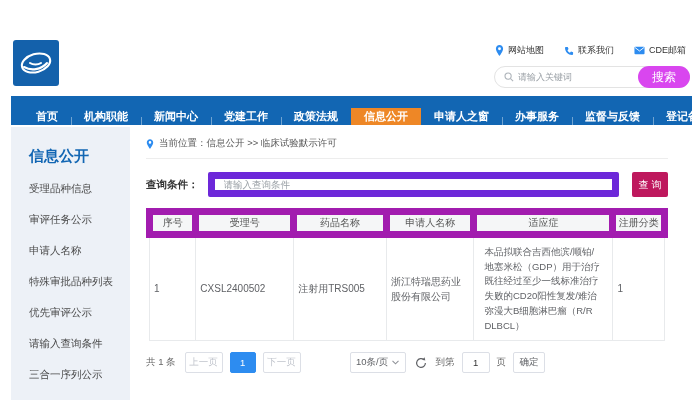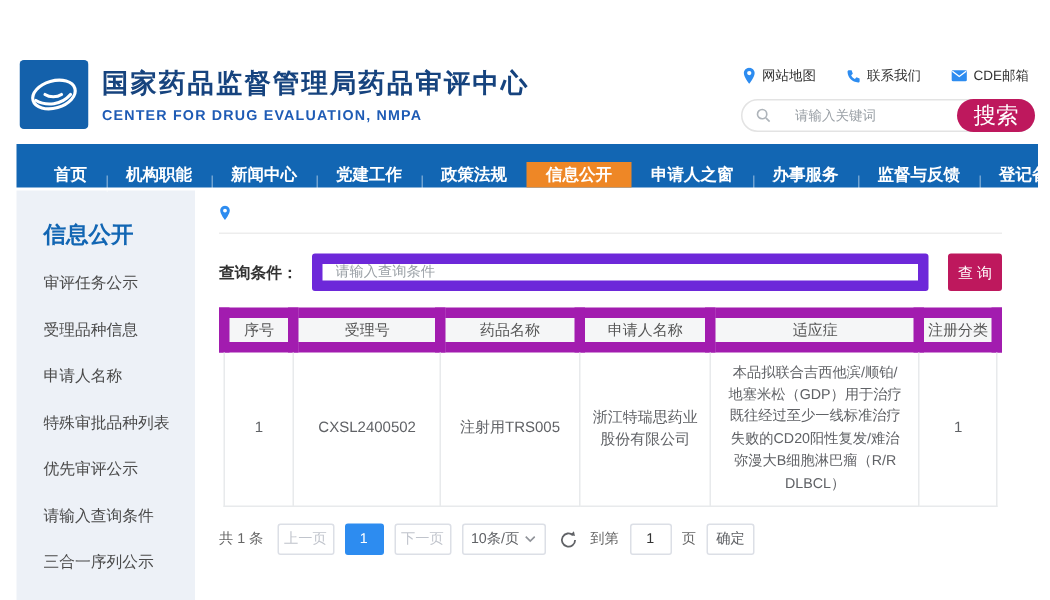--- a/index.html
+++ b/index.html
@@ -13,26 +13,26 @@
   .brand { display:flex; align-items:center; gap:9px; }
   .logo { width:46px; height:46px; flex:0 0 auto; }
   .brand-title { font-size:17.5px; font-weight:bold; color:#16437e; letter-spacing:1.5px; }
   .brand-sub { font-size:9.5px; font-weight:bold; color:#1e5bb5; letter-spacing:0.8px; margin-top:5px; }
   .header-right { display:flex; flex-direction:column; align-items:flex-end; gap:9px; padding-top:4px; }
   .quick-links { display:flex; gap:20px; margin-right:4px; }
   .quick-link { display:flex; align-items:center; gap:4px; font-size:9px; color:#333;
                 cursor:pointer; white-space:nowrap; }
   .search-bar { position:relative; width:196px; height:22px; border:1px solid #e3e3e3;
                 border-radius:11px; display:flex; align-items:center; padding-left:9px;
-                background:#fff;gap:12px; }
+                background:#fff; }
   .search-input { border:none; outline:none; font-size:9px; width:112px; color:#666;
                   background:transparent; font-family:"Liberation Sans",sans-serif; }
   .search-input::placeholder { color:#9aa0a6; }
   .search-btn { position:absolute; right:-1px; top:-1px; height:22px; width:52px;
-                border-radius:11px; background:#be185d; color:#fff; font-size:15px;
+                border-radius:11px; background:#d946ef; color:#fff; font-size:12px;
                 border:none; cursor:pointer; font-family:"Liberation Sans",sans-serif; }
 
   
   .nav { display:flex; background:#1266b3; height:29px; align-items:stretch;
          font-size:11px; color:#fff; font-weight:bold; padding-left:12px; }
   .nav-item { display:flex; align-items:center; padding:0 13px; position:relative;
               cursor:pointer; white-space:nowrap;margin-top:12px; }
   .nav-item + .nav-item::before { content:""; position:absolute; left:0; top:9px;
               width:1px; height:11px; background:rgba(255,255,255,.4); }
   .nav-item.active { background:#ee8726; }
@@ -55,32 +55,32 @@
                  font-family:"Liberation Sans",sans-serif; }
   .query-input::placeholder { color:#9aa0a6; }
   .query-btn { width:36px; height:25px; background:#be185d; color:#fff; border:none;
                border-radius:2px; font-size:10px; cursor:pointer; margin-left:4px;
                font-family:"Liberation Sans",sans-serif; }
 
   table { width:100%; border-collapse:collapse; font-size:10px; color:#606266;
           table-layout:fixed; }
   th { background:#f5f6f7; font-weight:normal; color:#555; height:23px;
        border:7px solid #a21caf; font-size:10px; }
-  td { border:1px solid #e8eaec; text-align:center; padding:8px 4px; line-height:1.55;
+  td { border:1px solid #e8eaec; text-align:left; padding:8px 4px; line-height:1.55;
        vertical-align:middle; }
   td.indication { font-size:9.5px; padding:7px 10px; }
 
   .pagination { display:flex; align-items:center; gap:7px; margin-top:11px;
                 font-size:9.5px; color:#666; padding-bottom:20px; }
   .pg-total { margin-right:2px; }
   .pg-btn { border:1px solid #dcdfe6; background:#fff; color:#c0c4cc; height:21px;
             min-width:38px; display:flex; align-items:center; justify-content:center;
             border-radius:2px; font-size:9.5px; cursor:pointer; }
   .pg-num { background:#2d8cf0; border-color:#2d8cf0; color:#fff; min-width:26px; }
-  .pg-size { color:#606266; min-width:56px; gap:4px; padding:0 5px; }
+  .pg-size { color:#606266; min-width:56px; gap:4px; padding:0 5px;margin-left:42px; }
   .refresh { display:flex; align-items:center; cursor:pointer; margin:0 2px; }
   .goto-input { width:28px; height:21px; border:1px solid #dcdfe6; border-radius:2px;
                 text-align:center; font-size:9.5px; color:#333; outline:none;
                 font-family:"Liberation Sans",sans-serif; }
   .pg-confirm { color:#606266; min-width:32px; }
 </style>
 </head>
 <body>
 
 <div class="page">
@@ -88,24 +88,20 @@
   <div class="header">
     <div class="brand">
       <svg class="logo" viewBox="0 0 46 46">
         <rect width="46" height="46" rx="3" fill="#1461ab"></rect>
         <g fill="none" stroke="#fff" stroke-width="2.1" stroke-linecap="round">
           <ellipse cx="23" cy="23" rx="14.5" ry="9" transform="rotate(-16 23 23)"></ellipse>
           <path d="M11 27 c7 4 17 3 23 -4"></path>
           <path d="M17 23 c3 2 8 2 11 0"></path>
         </g>
       </svg>
-      <div>
-        <div class="brand-title">国家药品监督管理局药品审评中心</div>
-        <div class="brand-sub">CENTER FOR DRUG EVALUATION, NMPA</div>
-      </div>
     </div>
     <div class="header-right">
       <div class="quick-links">
         <span class="quick-link">
           <svg width="9" height="11" viewBox="0 0 10 12">
               <path d="M5 0C2.8 0 1 1.8 1 4c0 3 4 8 4 8s4-5 4-8c0-2.2-1.8-4-4-4zm0 5.6A1.6 1.6 0 1 1 5 2.4a1.6 1.6 0 0 1 0 3.2z" fill="#2d8cf0"></path>
             </svg>
           <span>网站地图</span>
         </span>
         <span class="quick-link">
@@ -143,34 +139,35 @@
     <span class="nav-item">申请人之窗</span>
     <span class="nav-item">办事服务</span>
     <span class="nav-item">监督与反馈</span>
     <span class="nav-item">登记备案平台</span>
   </div>
 
   <div class="content">
 
     <div class="sidebar">
       <div class="sidebar-title">信息公开</div>
+      <div class="sidebar-item">受理品种信息</div>
       <div class="sidebar-item">审评任务公示</div>
-      <div class="sidebar-item">受理品种信息</div>
       <div class="sidebar-item">申请人名称</div>
       <div class="sidebar-item">特殊审批品种列表</div>
       <div class="sidebar-item">优先审评公示</div>
       <div class="sidebar-item">请输入查询条件</div>
       <div class="sidebar-item">三合一序列公示</div>
     </div>
 
     <div class="main">
       <div class="breadcrumb">
         <svg width="8" height="10" viewBox="0 0 10 12">
             <path d="M5 0C2.8 0 1 1.8 1 4c0 3 4 8 4 8s4-5 4-8c0-2.2-1.8-4-4-4zm0 5.6A1.6 1.6 0 1 1 5 2.4a1.6 1.6 0 0 1 0 3.2z" fill="#2d8cf0"></path>
           </svg>
+        <span>当前位置：信息公开 &gt;&gt; 临床试验默示许可</span>
       </div>
 
       <div class="query-row">
         <span class="query-label">查询条件：</span>
         <input class="query-input" placeholder="请输入查询条件" style="">
         <button class="query-btn">查 询</button>
       </div>
 
       <table>
         <colgroup>

